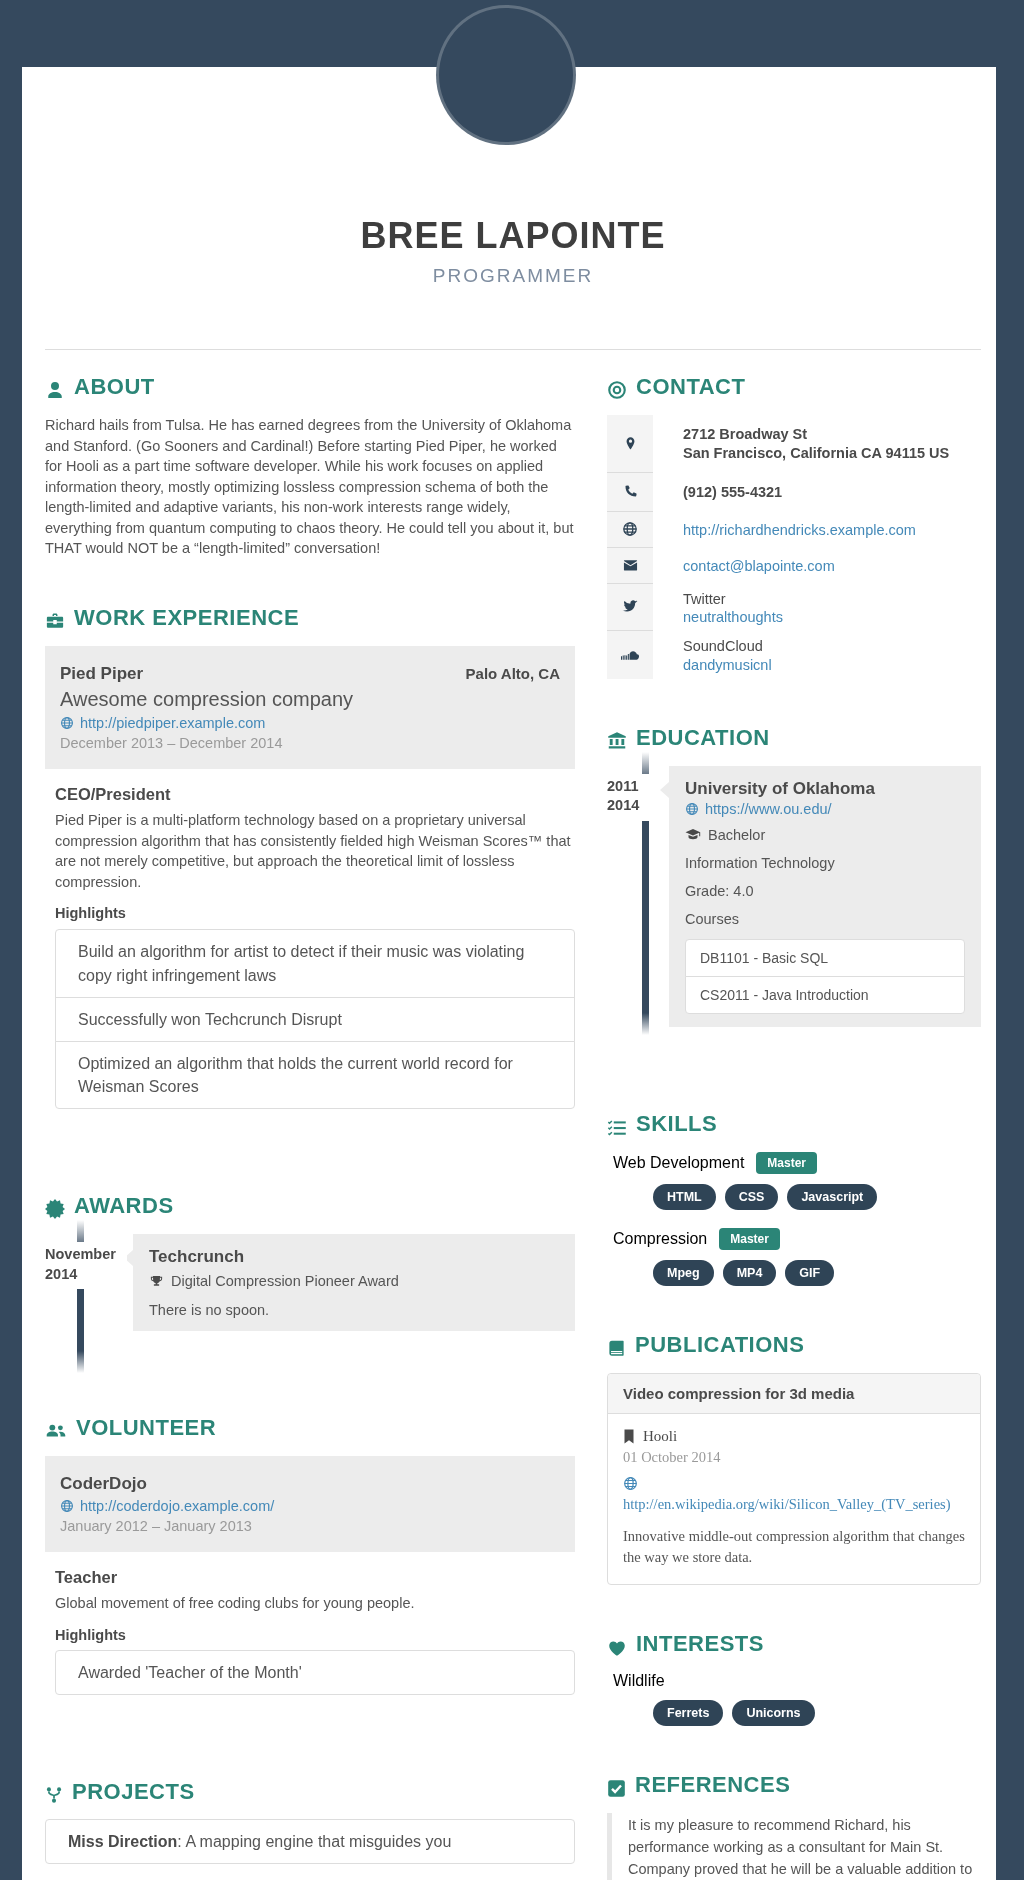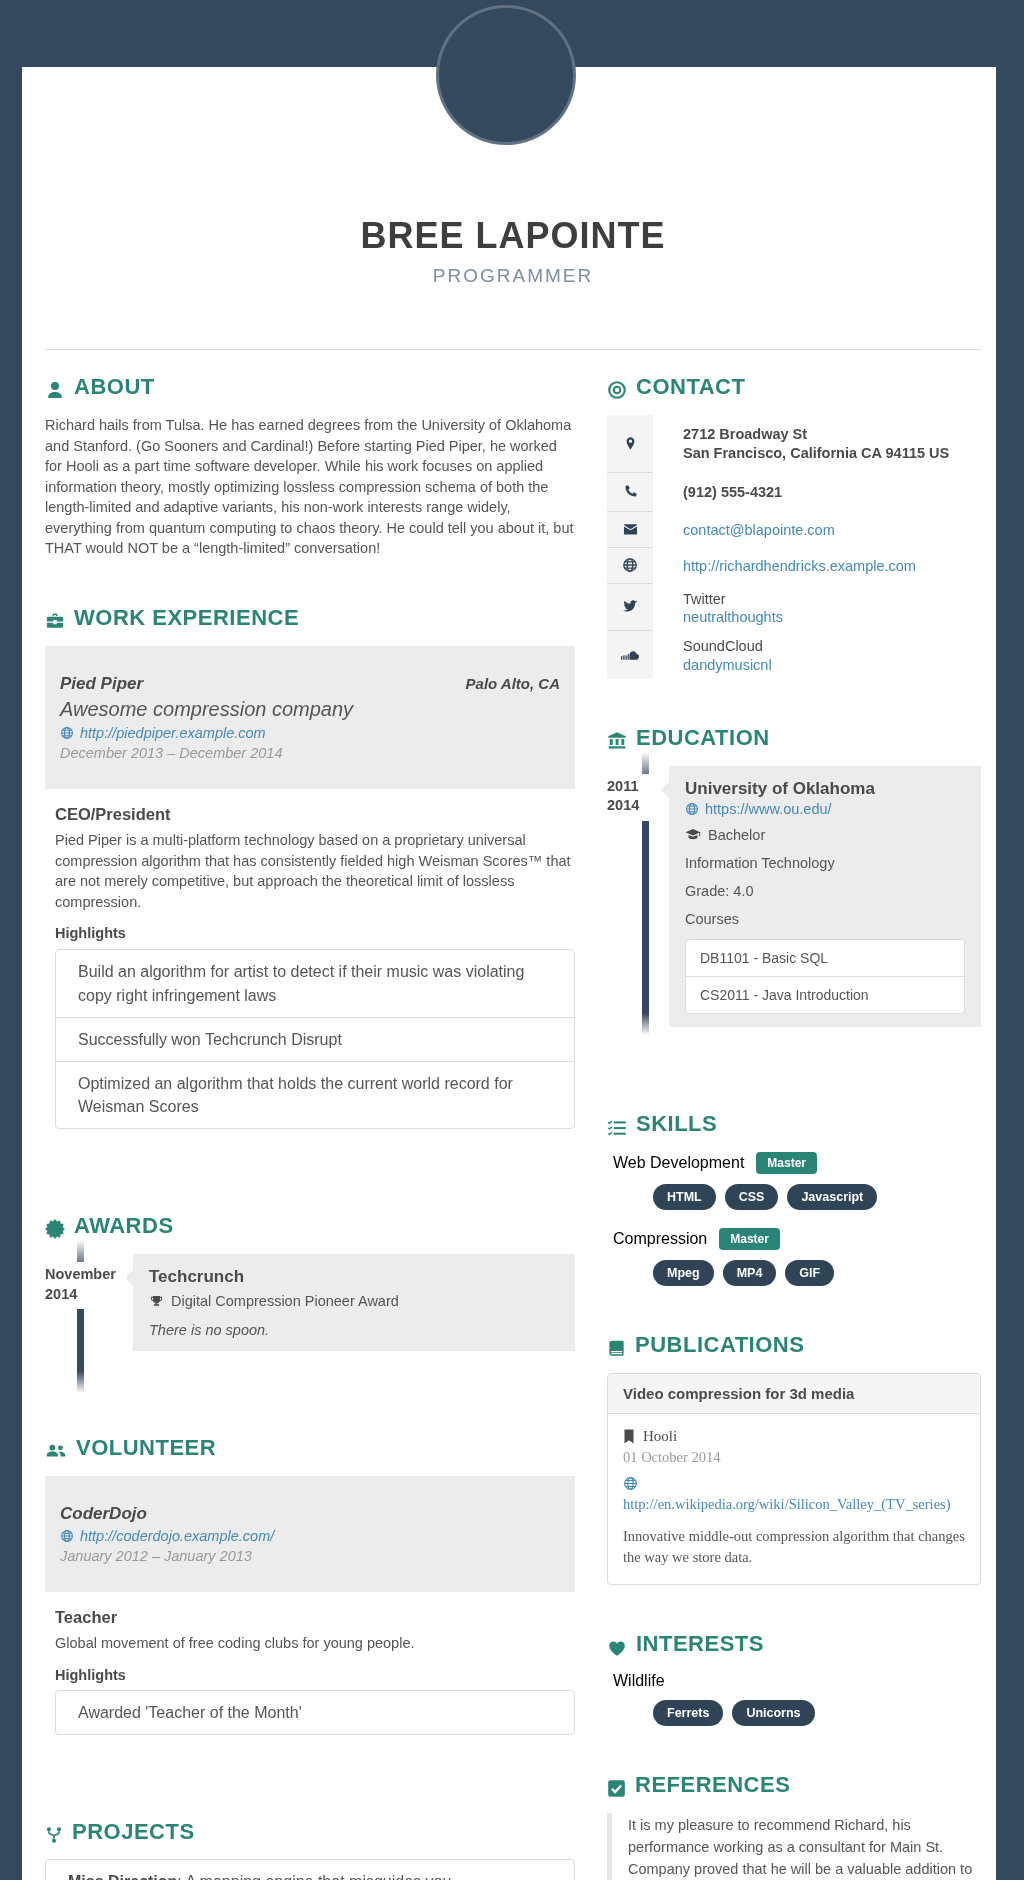--- a/index.html
+++ b/index.html
@@ -53,21 +53,21 @@
     margin:0 0 15px;
     color:#2b8577;
     font-size:22px; font-weight:700; letter-spacing:.5px;
   }
   .ico { display:inline-flex; align-items:center; justify-content:center; flex:none; }
   .ico svg { display:block; }
 
   p.body-text { margin:0; color:#555; font-size:14.5px; line-height:1.42; }
 
   
-  .gray-box { background:#ececec; padding:28px 15px;font-style:italic; }
+  .gray-box { background:#ececec; padding:18px 15px; }
   .entry-top { display:flex; justify-content:space-between; align-items:baseline; }
   .company { font-size:17px; font-weight:700; color:#4a4a4a; }
   .loc { font-size:15px; font-weight:700; color:#4a4a4a; }
   .desc { margin-top:4px; color:#555; font-size:20px; }
   .linkline { margin-top:4px; display:flex; align-items:center; gap:6px; font-size:14.5px; color:#4489b8; }
   a.link { color:#4489b8; text-decoration:none; cursor:pointer; }
   .dateline { margin-top:4px; color:#9a9a9a; font-size:14.5px; }
 
   .entry-body { padding-left:10px; margin-top:16px; }
   .pos { margin:0 0 6px; font-size:16.5px; font-weight:700; color:#4a4a4a; }
@@ -101,21 +101,21 @@
   .timeline.edu .t-dates { width:48px; }
   .t-card { position:relative; background:#ececec; padding:13px 16px; }
   .t-card:before {
     content:""; position:absolute; left:-9px; top:16px;
     border-top:8px solid transparent; border-bottom:8px solid transparent;
     border-right:9px solid #ececec;
   }
   .t-title { font-size:17px; font-weight:700; color:#4a4a4a; }
   .iconline { display:flex; align-items:center; gap:7px; margin-top:6px; color:#555; font-size:14.5px; }
   .iconline .ico { color:#4a4a4a; }
-  .t-summary { margin-top:13px; color:#555; font-size:14.5px;font-style:italic; }
+  .t-summary { margin-top:13px; color:#555; font-size:14.5px; }
 
   .edu-line { margin-top:12px; color:#555; font-size:14.5px; }
   .course-item {
     background:#fff; border:1px solid #ddd;
     padding:10px 14px; margin-top:-1px;
     font-size:14px; color:#555;
   }
   .course-list { margin-top:6px; }
   .course-item:first-child { margin-top:12px; border-radius:4px 4px 0 0; }
   .course-item:last-child { border-radius:0 0 4px 4px; }
@@ -362,40 +362,40 @@
                   <path d="M3.1 1.9l2.2-.4c.25-.05.5.08.62.3l1.1 2.3c.1.23.05.5-.13.68L5.6 6.1a9.1 9.1 0 0 0 4.3 4.3l1.32-1.3c.18-.18.45-.23.68-.12l2.3 1.1c.23.1.36.37.3.62l-.4 2.2c-.05.26-.28.45-.55.45C7 13.35 2.65 9 2.65 2.45c0-.27.19-.5.45-.55z"></path>
                 </svg>
             </div>
             <div class="c-body">
               <div class="c-strong">(912) 555-4321</div>
             </div>
           </div>
 
           <div class="contact-row">
             <div class="c-ico">
-              <svg width="15" height="13" viewBox="0 0 16 13" fill="currentColor">
-                  <path d="M1.5.8h13c.3 0 .5.2.5.5v.5L8 6.1 1 1.8v-.5c0-.3.2-.5.5-.5z"></path>
-                  <path d="M1 3.2l7 4.2 7-4.2v8c0 .3-.2.5-.5.5h-13a.5.5 0 0 1-.5-.5v-8z"></path>
-                </svg>
-            </div>
-            <div class="c-body">
-              <a class="link">contact@blapointe.com</a>
-            </div>
-          </div>
-
-          <div class="contact-row">
-            <div class="c-ico">
               <svg width="16" height="16" viewBox="0 0 16 16" fill="none" stroke="currentColor" stroke-width="1.3">
                   <circle cx="8" cy="8" r="6.2"></circle>
                   <ellipse cx="8" cy="8" rx="2.8" ry="6.2"></ellipse>
                   <path d="M1.8 8h12.4M2.7 4.8h10.6M2.7 11.2h10.6"></path>
                 </svg>
             </div>
             <div class="c-body">
               <a class="link">http://richardhendricks.example.com</a>
+            </div>
+          </div>
+
+          <div class="contact-row">
+            <div class="c-ico">
+              <svg width="15" height="13" viewBox="0 0 16 13" fill="currentColor">
+                  <path d="M1.5.8h13c.3 0 .5.2.5.5v.5L8 6.1 1 1.8v-.5c0-.3.2-.5.5-.5z"></path>
+                  <path d="M1 3.2l7 4.2 7-4.2v8c0 .3-.2.5-.5.5h-13a.5.5 0 0 1-.5-.5v-8z"></path>
+                </svg>
+            </div>
+            <div class="c-body">
+              <a class="link">contact@blapointe.com</a>
             </div>
           </div>
 
           <div class="contact-row">
             <div class="c-ico">
               <svg width="16" height="13" viewBox="0 0 16 13" fill="currentColor">
                   <path d="M15.5 1.6c-.55.33-1.15.56-1.78.69A2.8 2.8 0 0 0 15 .57c-.55.33-1.16.56-1.8.69A2.83 2.83 0 0 0 8.3 3.2c0 .22.02.44.07.65A8.03 8.03 0 0 1 2.5.9a2.83 2.83 0 0 0 .88 3.78c-.45-.01-.9-.14-1.28-.34v.04c0 1.37.97 2.51 2.27 2.77-.24.07-.49.1-.75.1-.18 0-.36-.02-.53-.05.36 1.12 1.4 1.94 2.64 1.96A5.68 5.68 0 0 1 1.5 10.4c-.27 0-.53-.02-.79-.05a8.01 8.01 0 0 0 4.34 1.27c5.21 0 8.06-4.31 8.06-8.05v-.37c.55-.4 1.03-.9 1.39-1.6z"></path>
                 </svg>
             </div>
             <div class="c-body tight">

